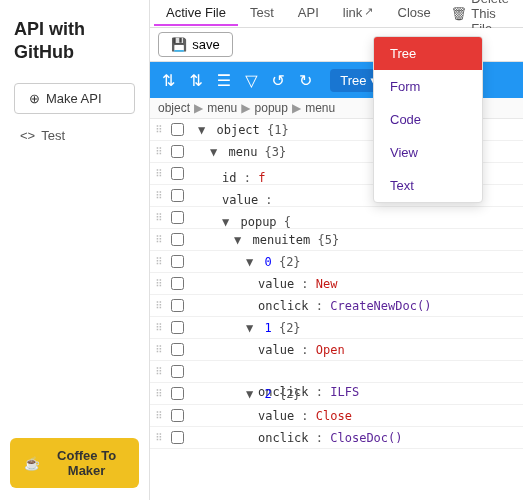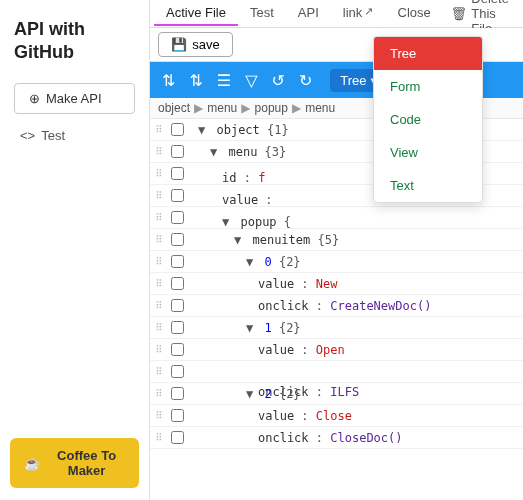--- a/index.html
+++ b/index.html
@@ -229,21 +229,21 @@
       border: 1px solid #ddd;
       border-radius: 4px;
       box-shadow: 0 4px 12px rgba(0,0,0,0.15);
       z-index: 100;
       overflow: hidden;
     }
     .dropdown-item {
       padding: 9px 16px;
       cursor: pointer;
       font-size: 13px;
-      color: #15803d;
+      color: #4c1d95;
     }
     .dropdown-item.selected { background: #e53935; color: #fff; }
 
     
     .ext-icon { font-size: 11px; color: #666; }
   </style>
 </head>
 <body>
 
 <div id="sidebar">

